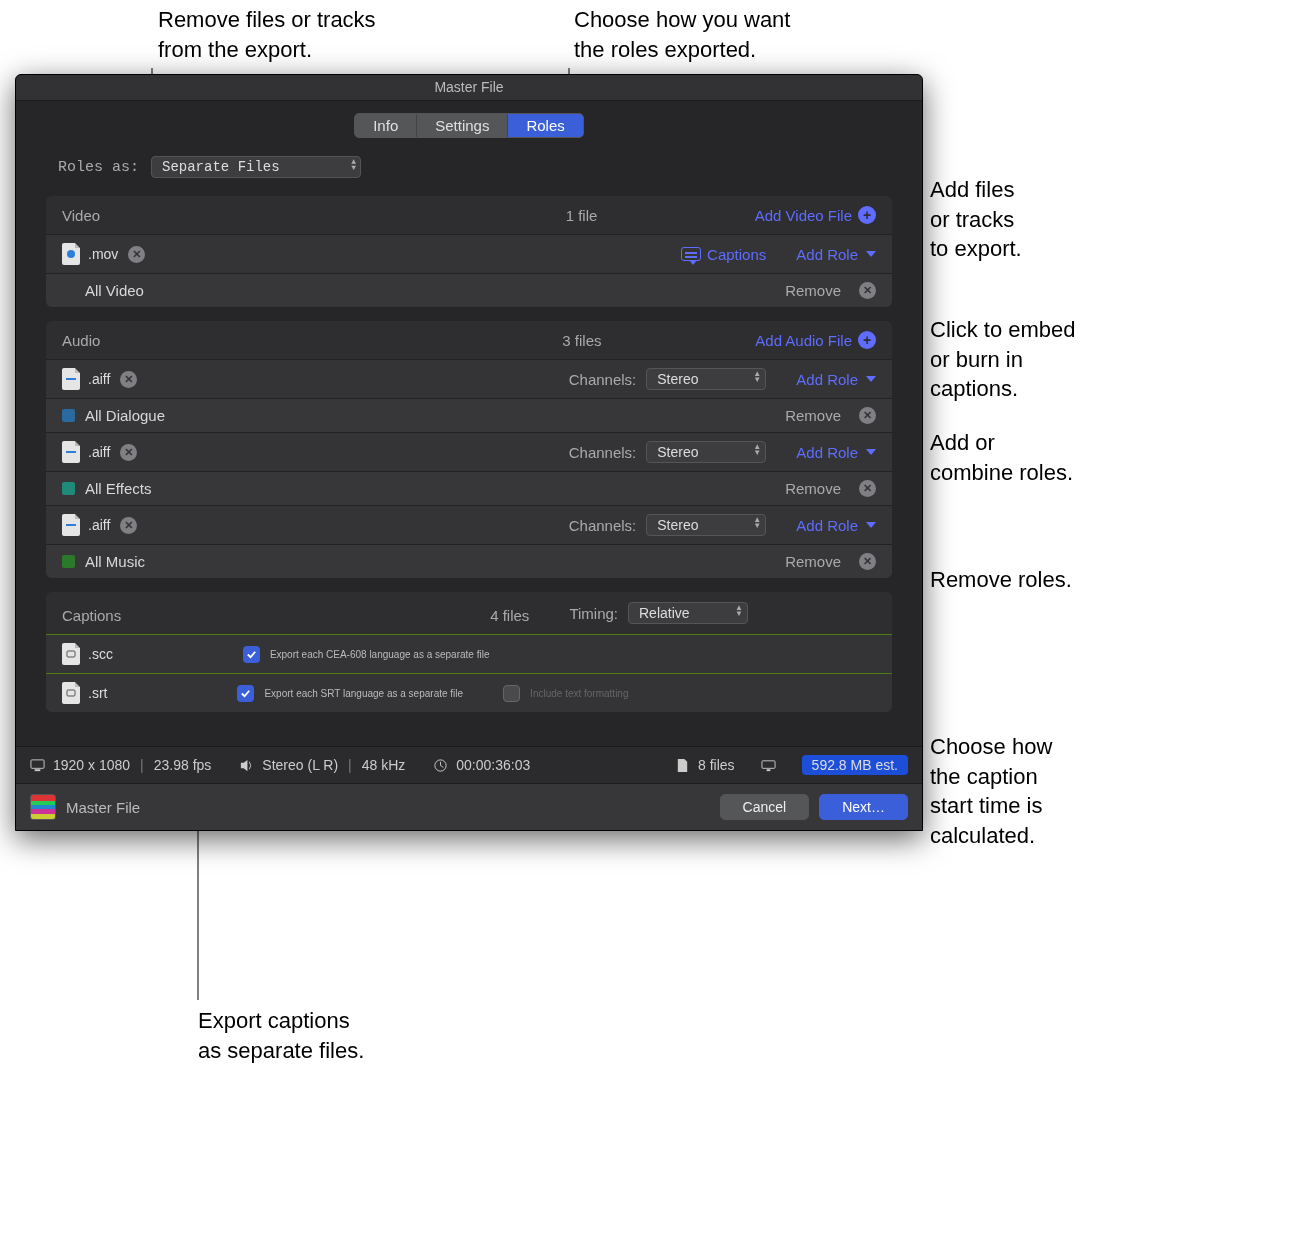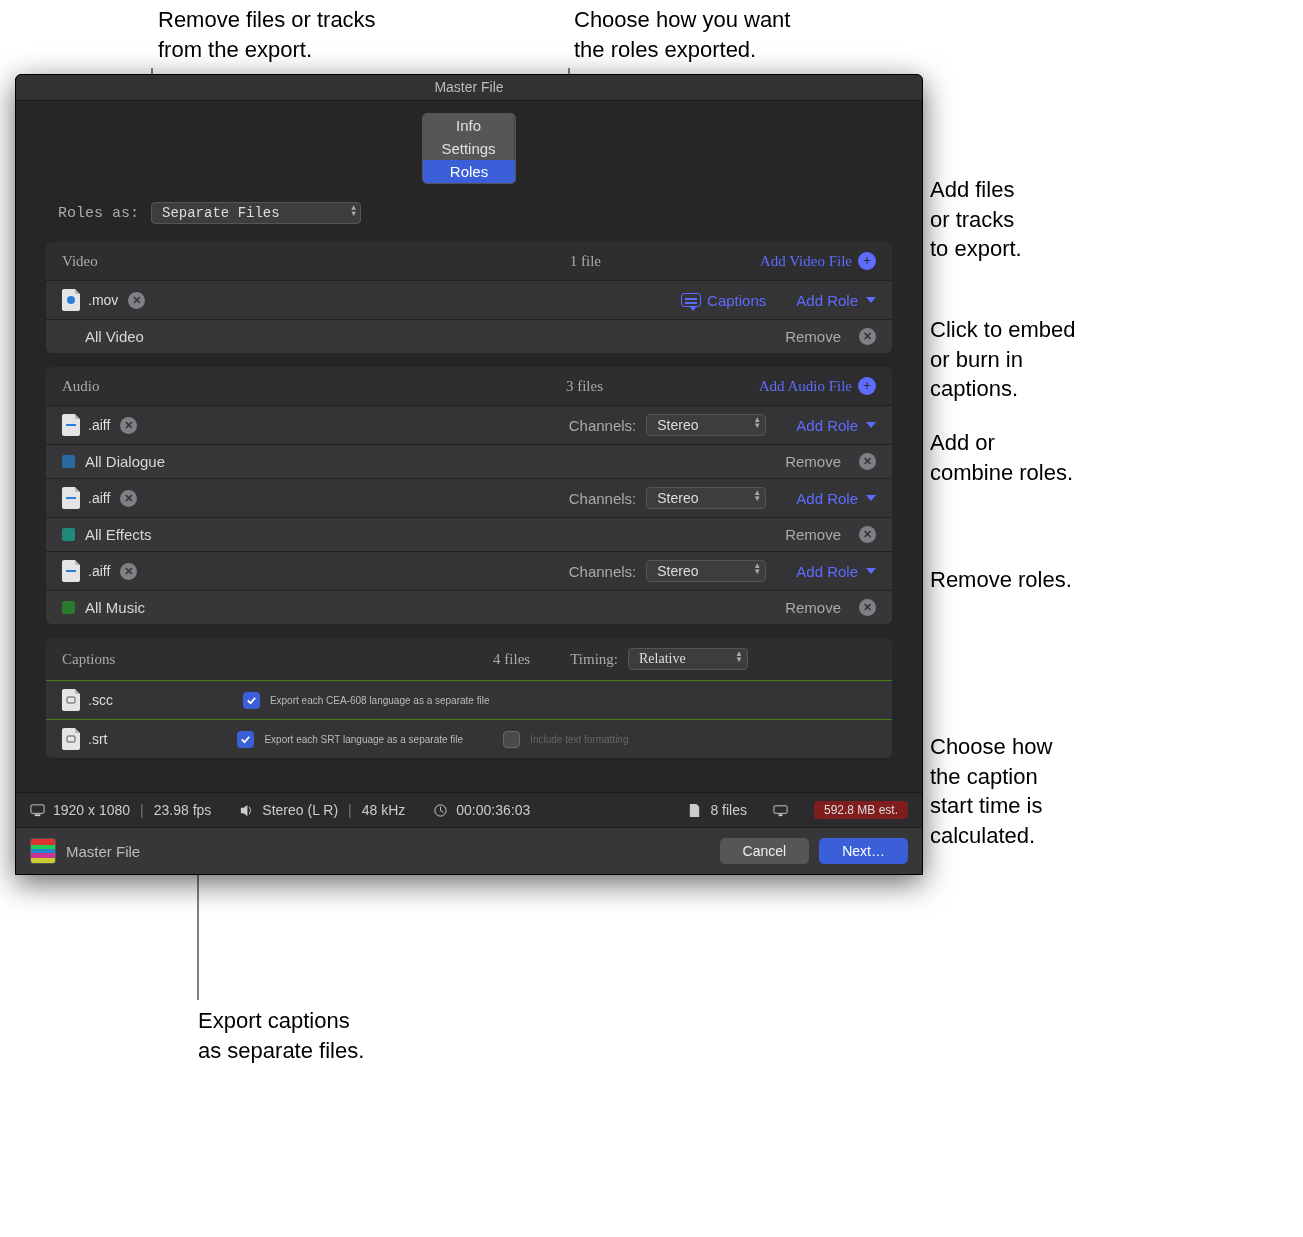--- a/index.html
+++ b/index.html
@@ -47,21 +47,20 @@
   .tabs-row {
     text-align: center;
     padding: 12px 0;
   }
   .segmented {
     display: inline-flex;
     border: 1px solid #555;
     border-radius: 5px;
     overflow: hidden;
     background: #555658;
-    flex-direction: column;
   }
   .segmented .seg {
     padding: 3px 18px;
     font-size: 15px;
     color: #e0e0e0;
     cursor: pointer;
     border-right: 1px solid #444;
   }
   .segmented .seg:last-child { border-right: none; }
   .segmented .seg.active { background: #3a5fd9; color: #fff; }
@@ -95,25 +94,24 @@
     display: flex; flex-direction: column;
     line-height: 6px; font-size: 8px; color: #aaa;
   }
   .section {
     background: #2e2e30;
     border-radius: 6px;
     margin-bottom: 14px;
     overflow: hidden;
   }
   .section-header {
-    display: flex; align-items: center;
+    display: flex; align-items: flex-end;
     padding: 10px 16px;
     color: #aaa;
     background: #2e2e30;
-    font-family: Liberation Serif, serif;
   }
   .sh-title { flex: 1; }
   .sh-count { flex: 1; text-align: center; color: #aaa; }
   .sh-add { color: #5e6cff; display: flex; align-items: center; gap: 6px; cursor: pointer; }
   .sh-extras { display:flex; align-items:center; gap:10px; color:#aaa; margin-right: 28px;}
   .plus-circle {
     width: 18px; height: 18px; border-radius: 50%;
     background: #5e6cff; color: #2e2e30;
     display: flex; align-items: center; justify-content: center;
     font-weight: bold; font-size: 14px;
@@ -188,22 +186,22 @@
   .caption-text.dim { color:#666;}
   .caption-row .file-icon + .ext { margin-right: 60px;}
   .status-bar {
     display:flex; align-items:center; padding: 8px 14px; gap: 8px;
     color:#ccc; font-size:14px; border-top:1px solid #1b1b1c;
     background:#2b2b2d;
   }
   .status-bar .sep { color:#777; margin: 0 2px;}
   .sb-spacer { flex:1;}
   .est-badge {
-    background:#7f1d1d; color:#ddd; padding:2px 10px;
-    border-radius:4px; font-size:12px;
+    background:#1d4ed8; color:#ddd; padding:2px 10px;
+    border-radius:4px; font-size:14px;
   }
   .bottom-bar {
     display:flex; align-items:center; padding:10px 14px;
     background:#37373a; border-top:1px solid #1b1b1c;
   }
   .app-icon {
     width:26px; height:26px; margin-right:10px;
     background: linear-gradient(#d33, #d33 25%, #2c5 25% 40%, #28c 40% 60%, #c39 60% 80%, #cc3 80%);
     border-radius:3px; border:1px solid #555;
   }

